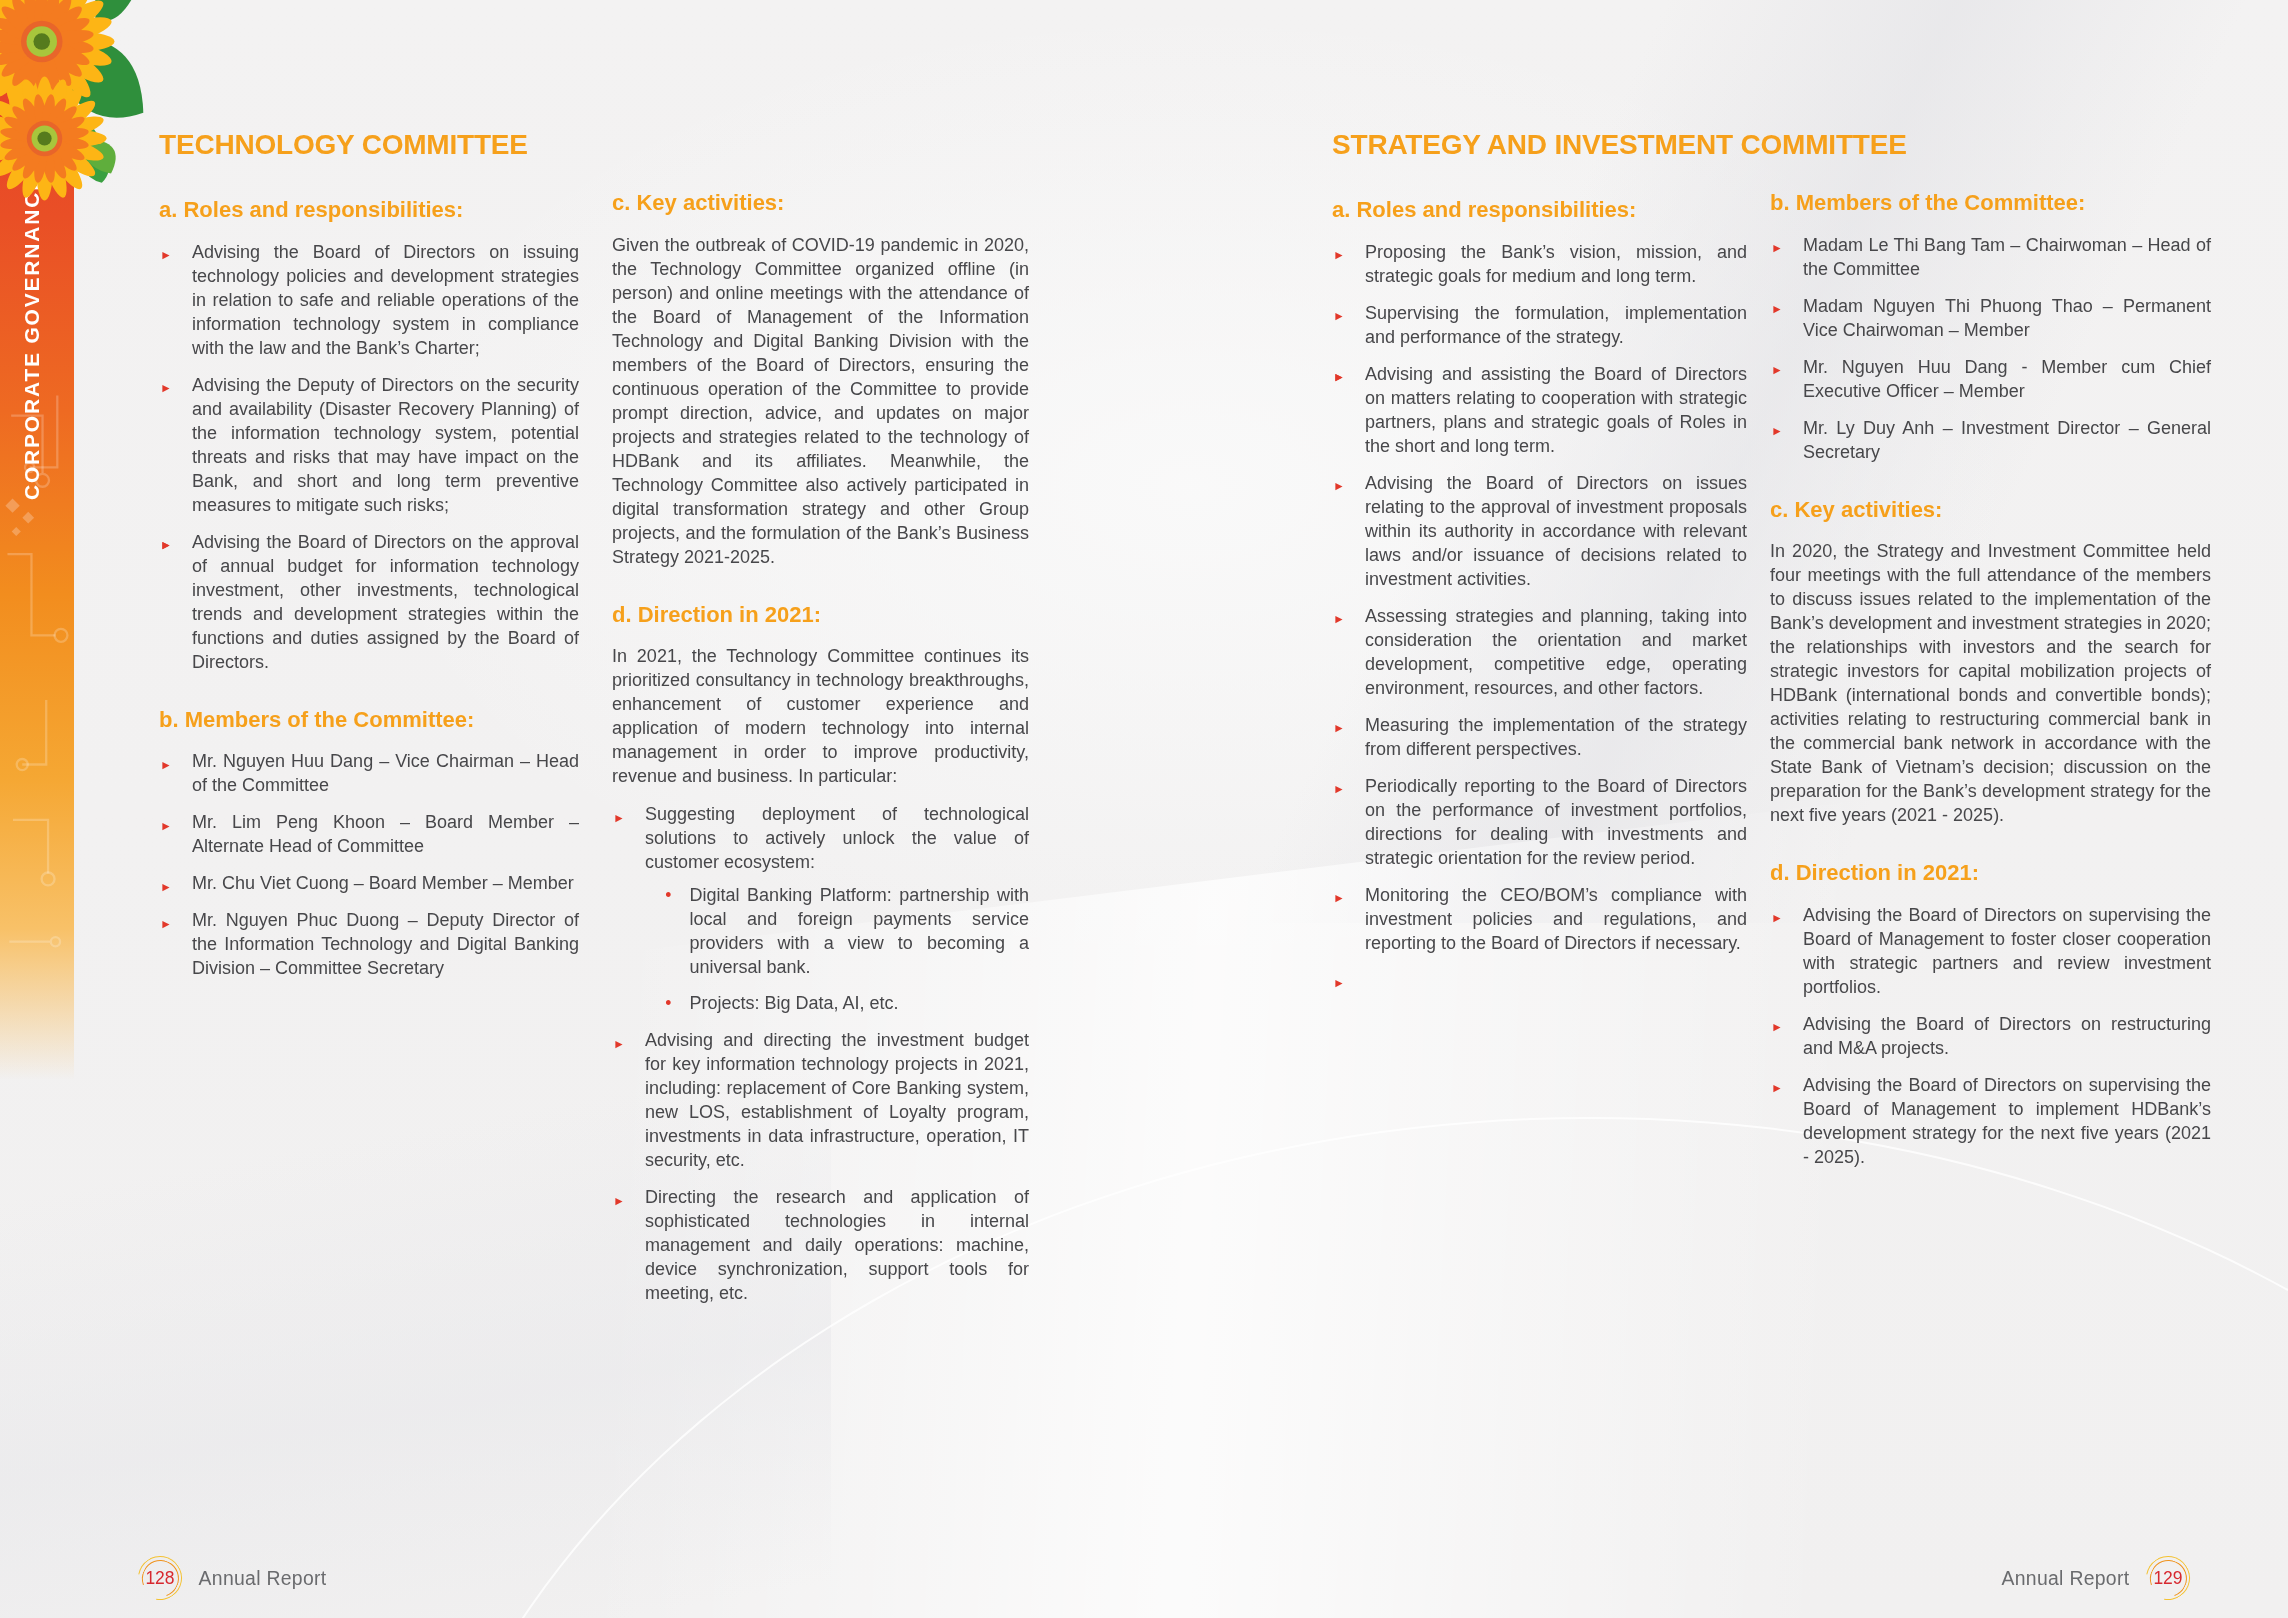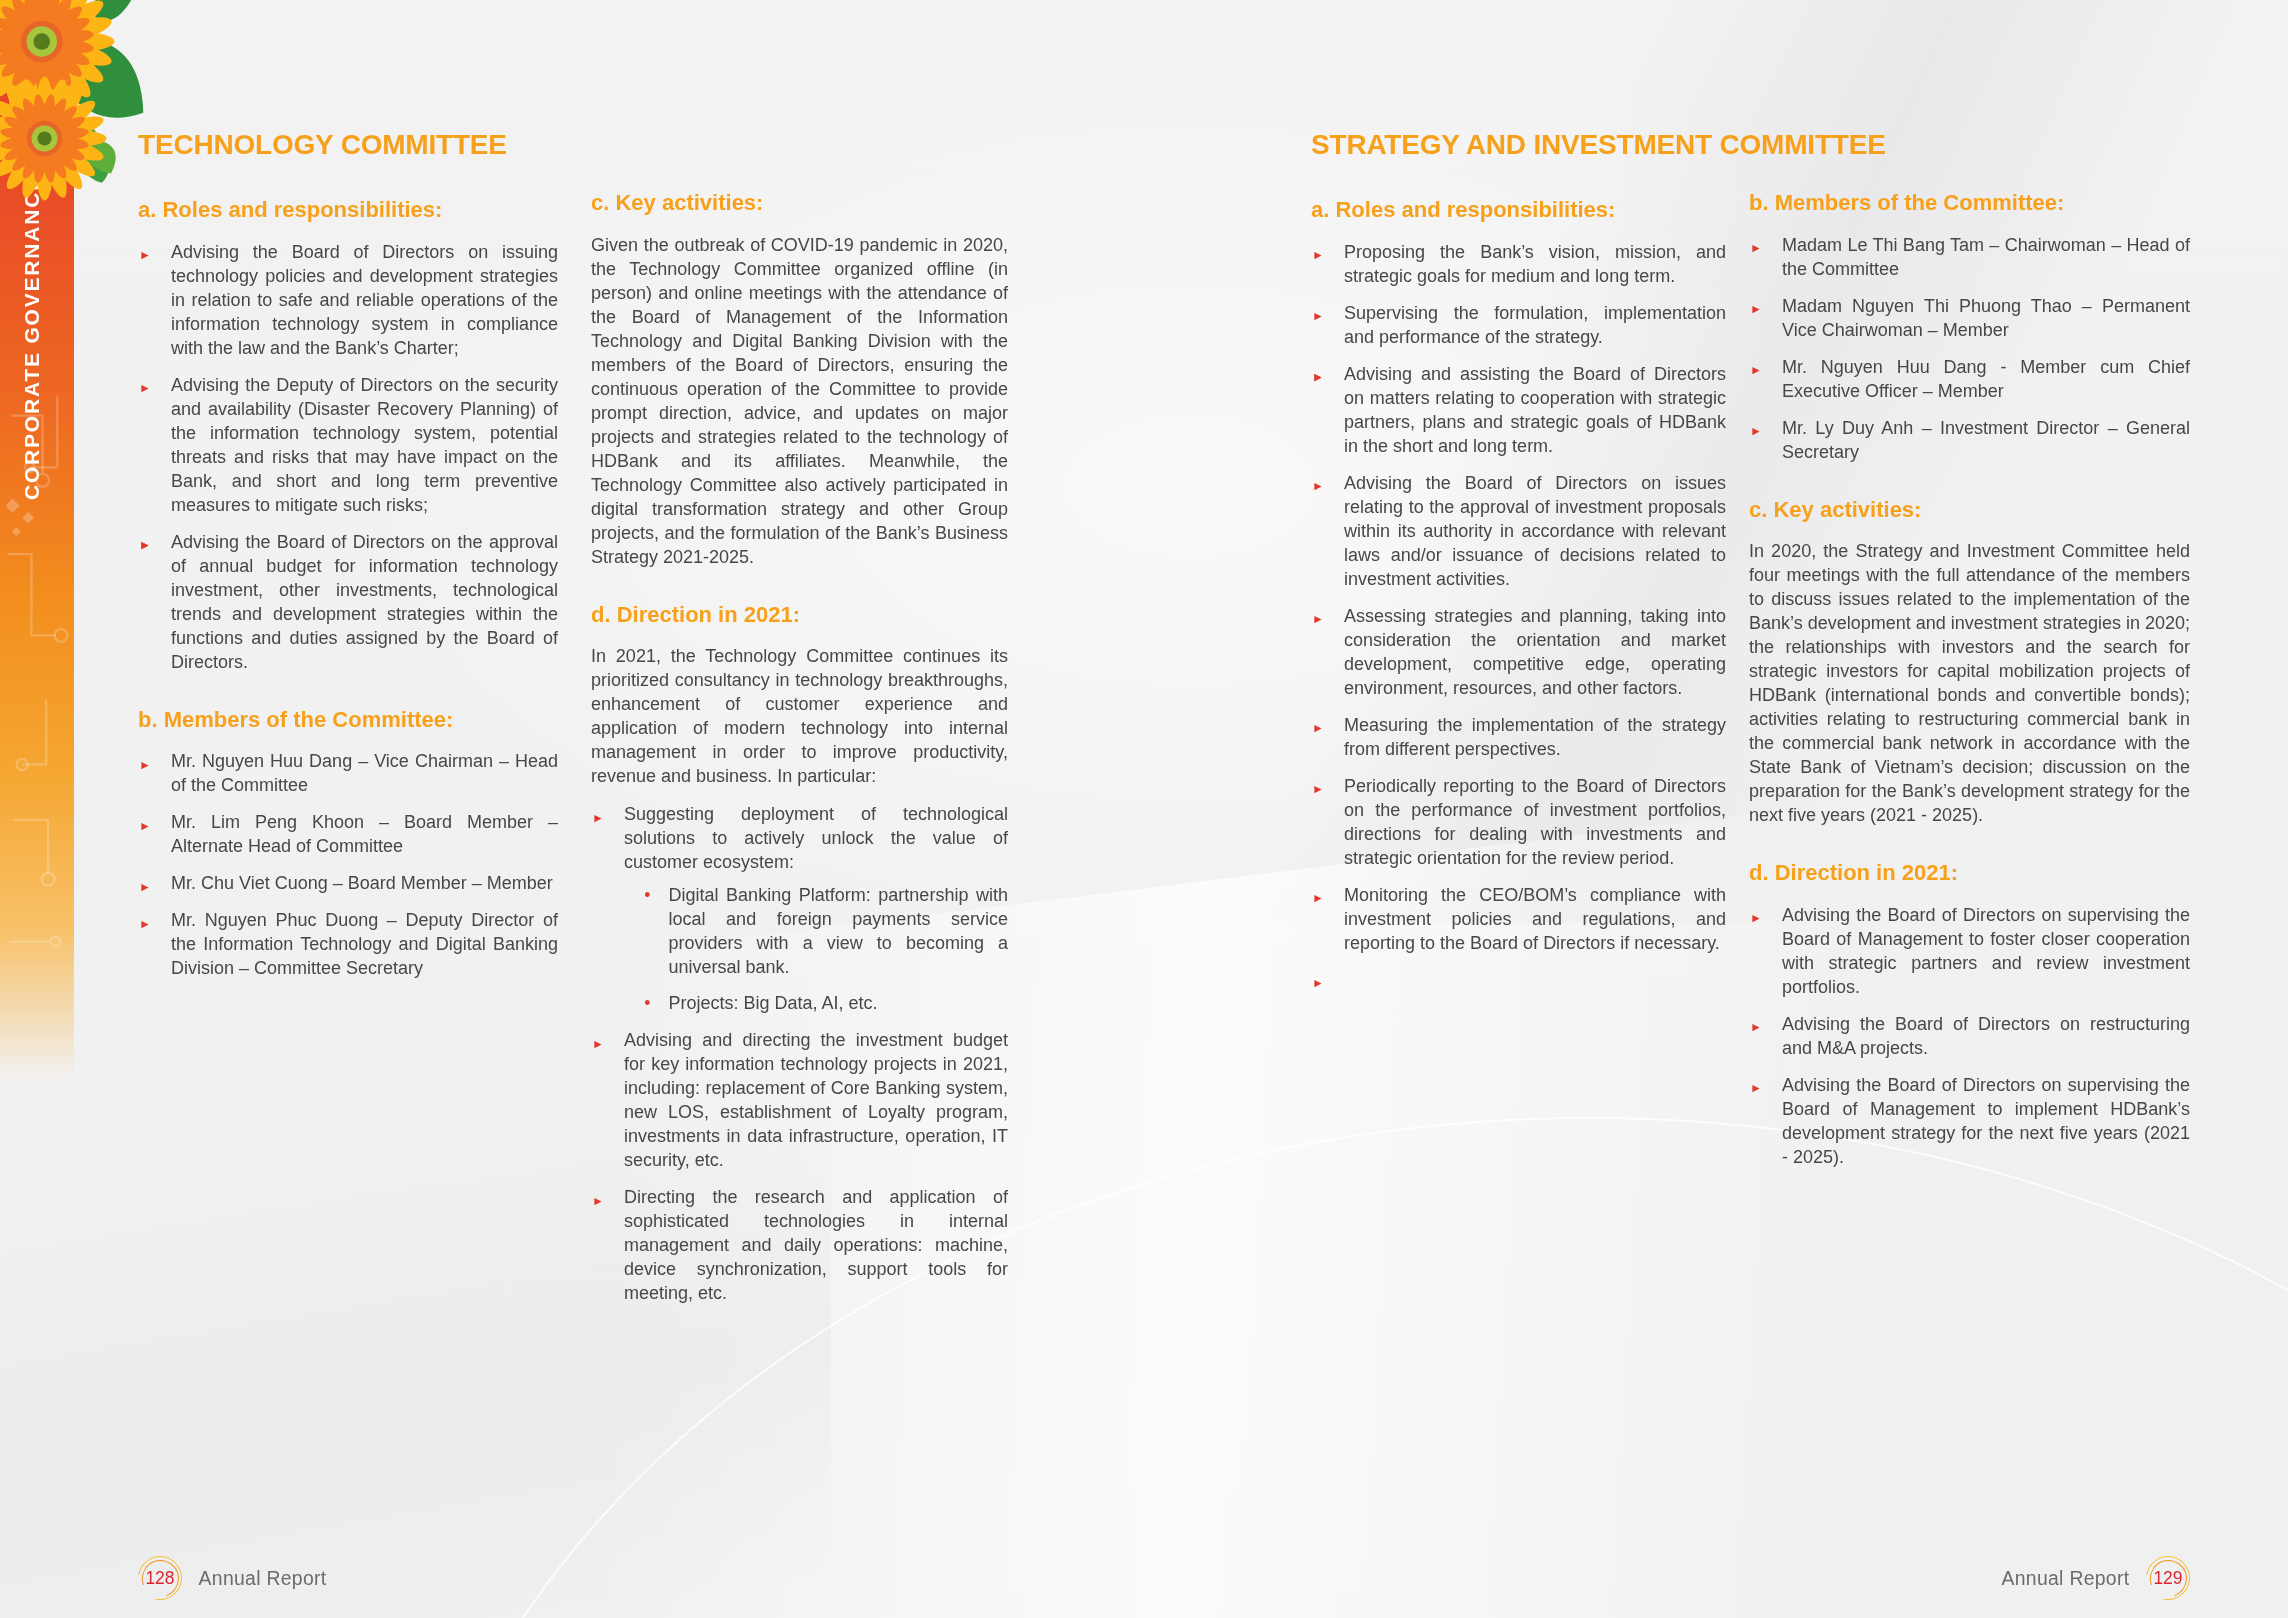--- a/index.html
+++ b/index.html
@@ -27,21 +27,21 @@
   .sidebar{position:absolute;left:0;top:0;width:74px;height:1080px;
     background:linear-gradient(180deg,#e63b2a 0%,#e94f26 20%,#ee6a22 38%,#f28d1e 55%,#f5a733 72%,#f8c168 86%,rgba(250,210,140,0) 100%);}
   .circuit{position:absolute;left:0;top:388px;}
   .sidebar-label{
     position:absolute;left:20px;top:205px;height:295px;
     writing-mode:vertical-rl;transform:rotate(180deg);text-orientation:mixed;
     color:#ffffff;font-weight:bold;font-size:21px;letter-spacing:1.8px;white-space:nowrap;
   }
   .flowers{position:absolute;left:0;top:0;}
   
-  .col{position:absolute;color:#47474a;}
+  .col{position:absolute;color:#47474a;margin-left:21px;}
   #col1{left:138px;top:129px;width:420px;}
   #col2{left:591px;top:190px;width:417px;}
   #col3{left:1311px;top:129px;width:415px;}
   #col4{left:1749px;top:190px;width:441px;}
   h1.title{margin:0 0 37px 0;font-size:28px;line-height:31px;font-weight:bold;
     color:#f6a01b;letter-spacing:-0.2px;white-space:nowrap;}
   h2{margin:0 0 16.6px 0;font-size:22px;line-height:26px;font-weight:bold;color:#f6a01b;}
   h2.mt{margin-top:33px;}
   p.body{margin:0 0 14px 0;font-size:18px;line-height:24px;text-align:justify;}
   ul.blist{list-style:none;margin:0 0 3.7px 0;padding:0;}
@@ -240,21 +240,21 @@
     </ul>
   </section>
 
   <section class="col" id="col3">
     <h1 class="title">STRATEGY AND INVESTMENT COMMITTEE</h1>
     <h2>a. Roles and responsibilities:</h2>
     <ul class="blist">
       <li><span class="bl">►</span><span>Proposing the Bank’s vision, mission, and strategic goals for medium and long term.</span></li>
       <li><span class="bl">►</span><span>Supervising the formulation, implementation and performance of the strategy.</span></li>
       <li><span class="bl">►</span></li>
-      <li><span class="bl">►</span><span>Advising and assisting the Board of Directors on matters relating to cooperation with strategic partners, plans and strategic goals of HDBank in the short and long term.</span></li>
+      <li><span class="bl">►</span><span>Advising and assisting the Board of Directors on matters relating to cooperation with strategic partners, plans and strategic goals of Roles in the short and long term.</span></li>
       <li><span class="bl">►</span><span>Advising the Board of Directors on issues relating to the approval of investment proposals within its authority in accordance with relevant laws and/or issuance of decisions related to investment activities.</span></li>
       <li><span class="bl">►</span><span>Assessing strategies and planning, taking into consideration the orientation and market development, competitive edge, operating environment, resources, and other factors.</span></li>
       <li><span class="bl">►</span><span>Measuring the implementation of the strategy from different perspectives.</span></li>
       <li><span class="bl">►</span><span>Periodically reporting to the Board of Directors on the performance of investment portfolios, directions for dealing with investments and strategic orientation for the review period.</span></li>
       <li><span class="bl">►</span><span>Monitoring the CEO/BOM’s compliance with investment policies and regulations, and reporting to the Board of Directors if necessary.</span></li>
       <li><span class="bl">►</span></li>
     </ul>
   </section>
 
   <section class="col" id="col4">

